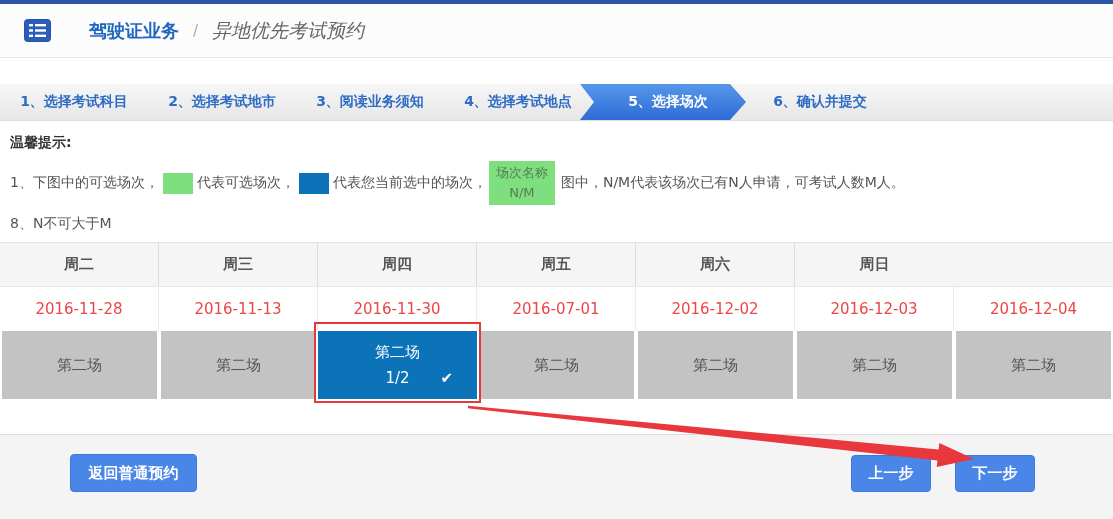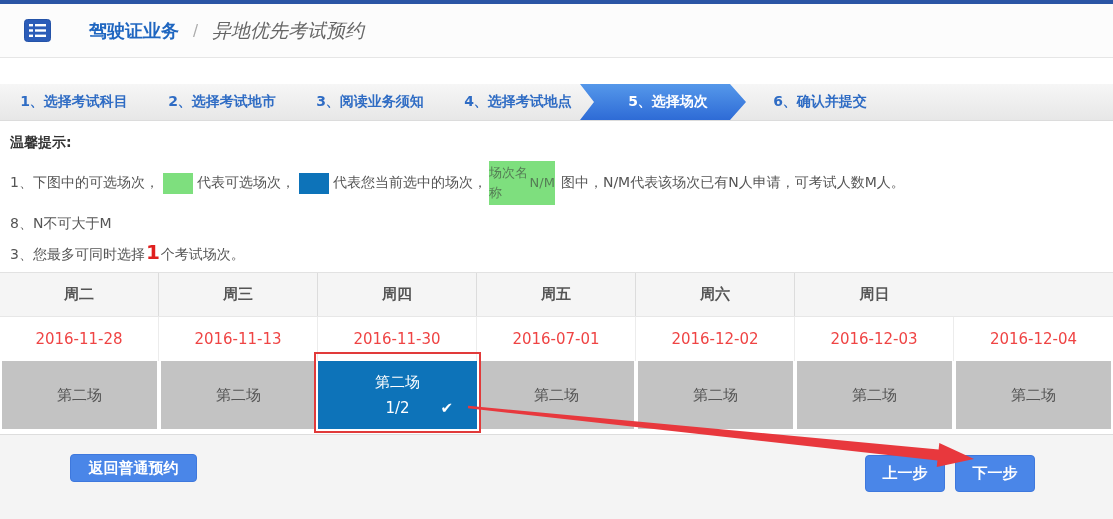--- a/index.html
+++ b/index.html
@@ -40,21 +40,21 @@
   }
 
   
   .tips { padding:13px 10px 0 10px; font-size:14px; color:#555; }
   .tips-heading { color:#333; font-weight:bold; margin-bottom:9px; }
   .tip-line1 { display:flex; align-items:center; flex-wrap:nowrap; margin-bottom:6px; }
   .swatch { display:inline-block; width:30px; height:21px; margin:0 4px; }
   .swatch-green { background:#7edf7e; }
   .swatch-blue  { background:#0d73b9; }
   .sample-box {
-    display:inline-flex; flex-direction:row; align-items:center; justify-content:center;
+    display:inline-flex; flex-direction:column; align-items:center; justify-content:center;
     width:66px; height:44px; background:#7edf7e; color:#567d56; font-size:13px;
     line-height:20px; margin:0 6px 0 2px;
   }
   .tip-line2 { margin:10px 0 9px 0; }
   .tip-line3 { display:flex; align-items:baseline; }
   .red-num { color:#e0201f; font-weight:bold; font-size:20px; line-height:1; padding:0 1px; }
 
   
   .sched { margin-top:8px; }
   .row { display:grid; grid-template-columns:repeat(7,1fr); }
@@ -88,22 +88,22 @@
   }
   .footer {
     position:absolute; left:0; right:0; bottom:0; height:85px;
     background:#f4f4f4; border-top:1px solid #ddd;
   }
   .btn {
     background:#4a86e8; border:1px solid #3e78dd; border-radius:4px;
     color:#fff; font-weight:bold; font-size:15px; cursor:pointer;
     font-family:"DejaVu Sans","Liberation Sans",sans-serif;
   }
-  .btn-back { position:absolute; left:70px; top:19px; width:127px; height:28px; }
-  .btn-group { position:absolute; right:78px; top:20px; display:flex; gap:10px;margin-left:44px; }
+  .btn-back { position:absolute; left:70px; top:19px; width:127px; height:38px; }
+  .btn-group { position:absolute; right:78px; top:20px; display:flex; gap:24px;margin-left:44px; }
   .btn-nav { width:80px; height:37px; }
 
   
   .arrow-overlay {
     position:absolute; left:0; top:0; width:1113px; height:519px;
     pointer-events:none; z-index:10;
   }
 </style>
 </head>
 <body>
@@ -144,25 +144,20 @@
     <span>代表可选场次，</span>
     <span class="swatch swatch-blue"></span>
     <span>代表您当前选中的场次，</span>
     <span class="sample-box">
       <span>场次名称</span>
       <span>N/M</span>
     </span>
     <span>图中，N/M代表该场次已有N人申请，可考试人数M人。</span>
   </div>
   <div class="tip-line2">8、N不可大于M</div>
-  <div class="tip-line3">
-    <span>3、您最多可同时选择</span>
-    <span class="red-num">1</span>
-    <span>个考试场次。</span>
-  </div>
 </div>
 
 <div class="sched">
   <div class="row hdr-row">
     <div class="hdr-cell">周二</div>
     <div class="hdr-cell">周三</div>
     <div class="hdr-cell">周四</div>
     <div class="hdr-cell">周五</div>
     <div class="hdr-cell">周六</div>
     <div class="hdr-cell">周日</div>

